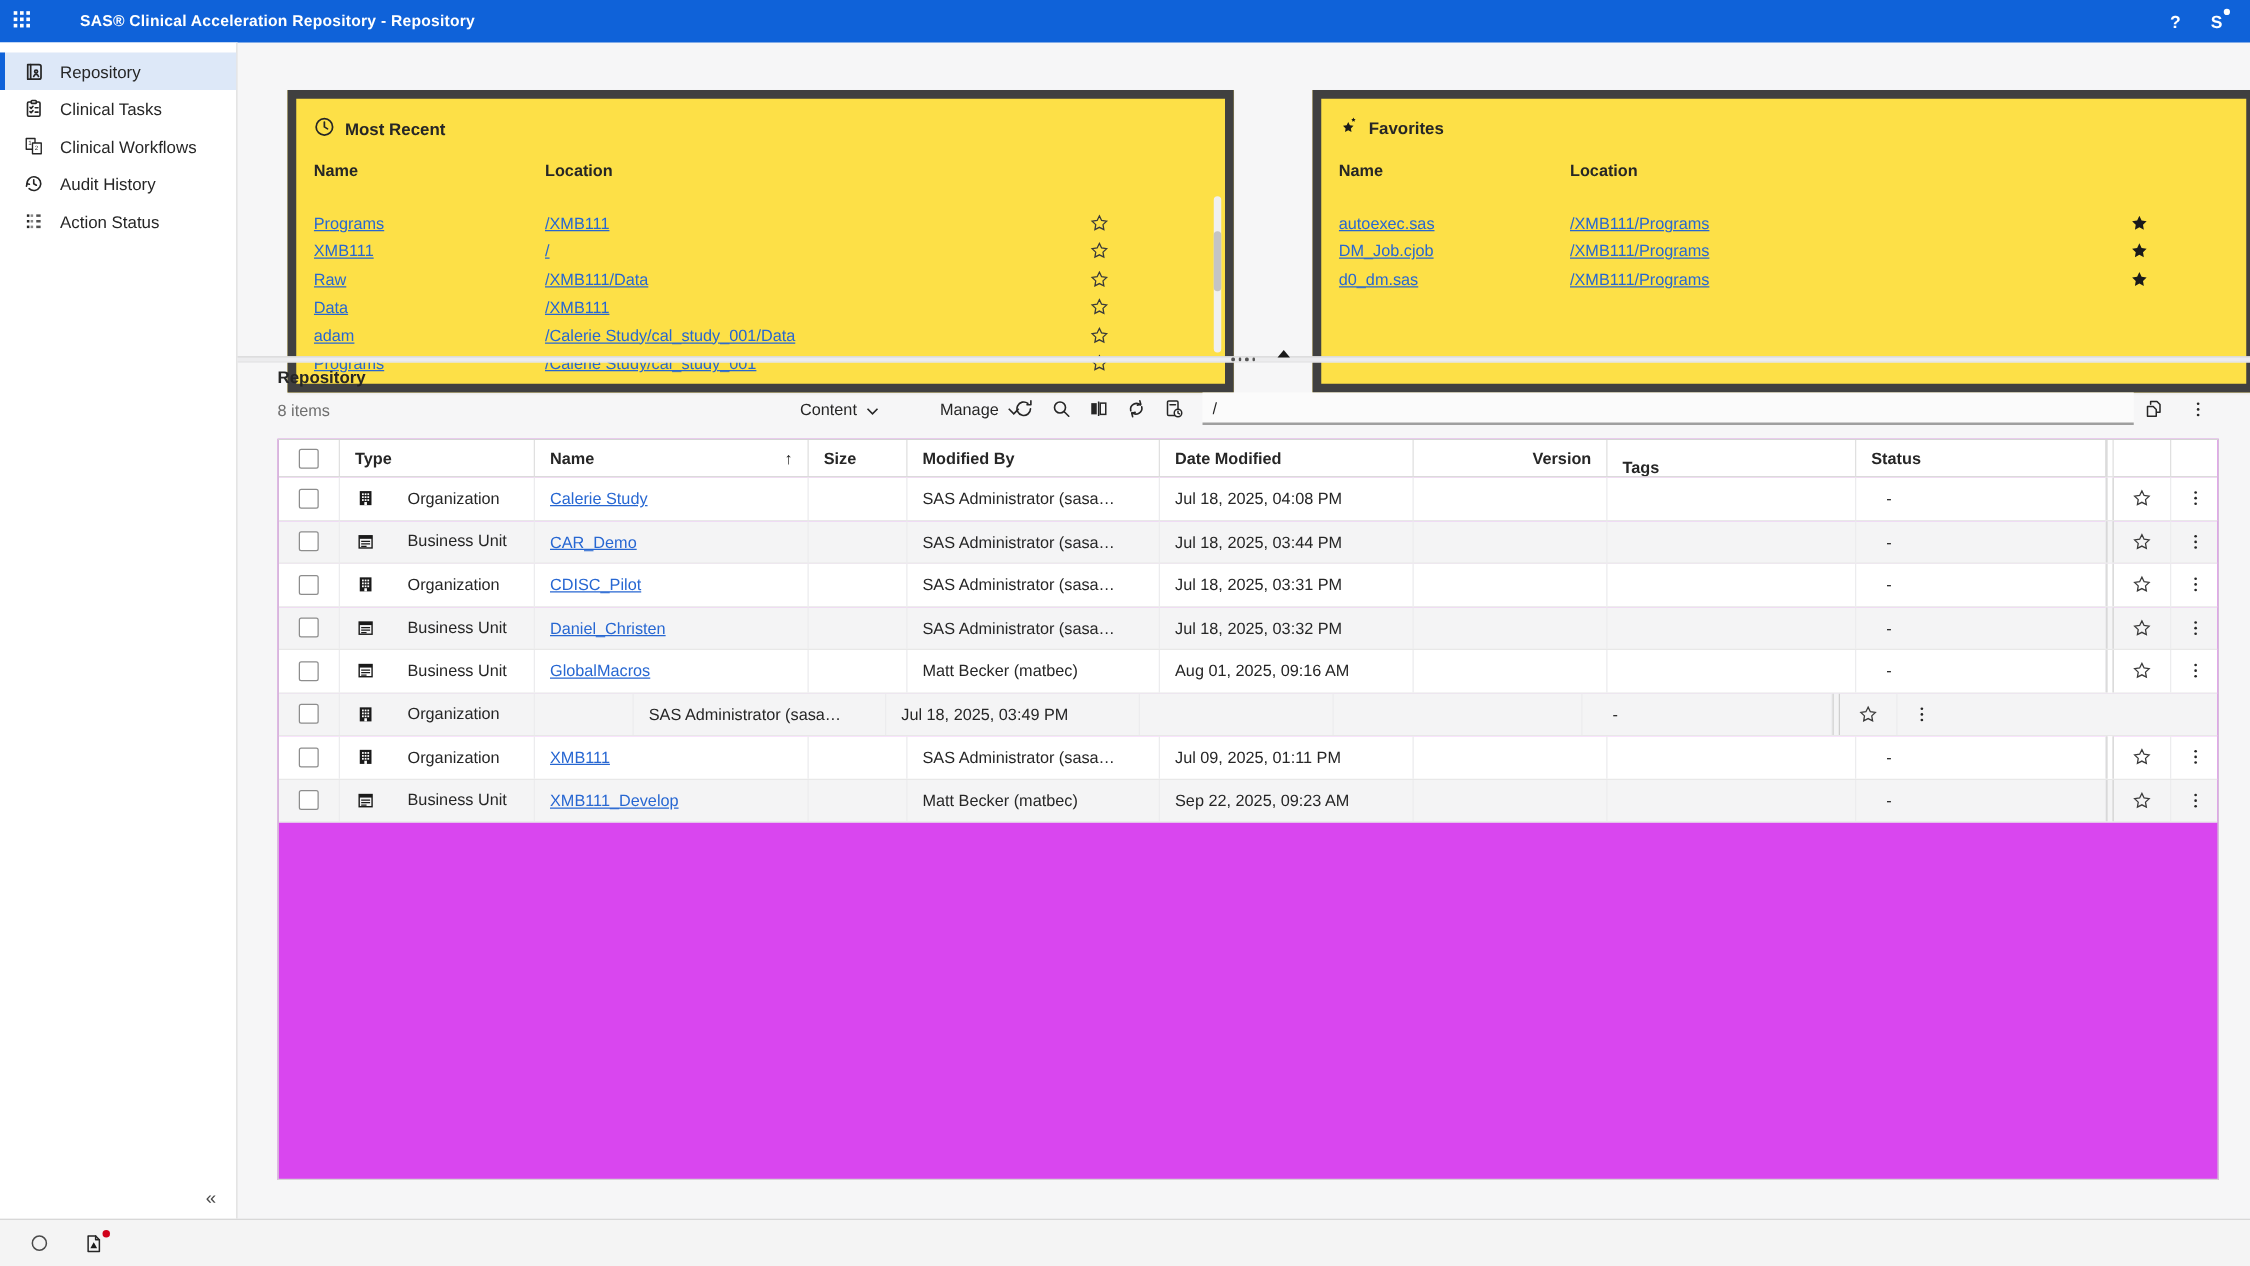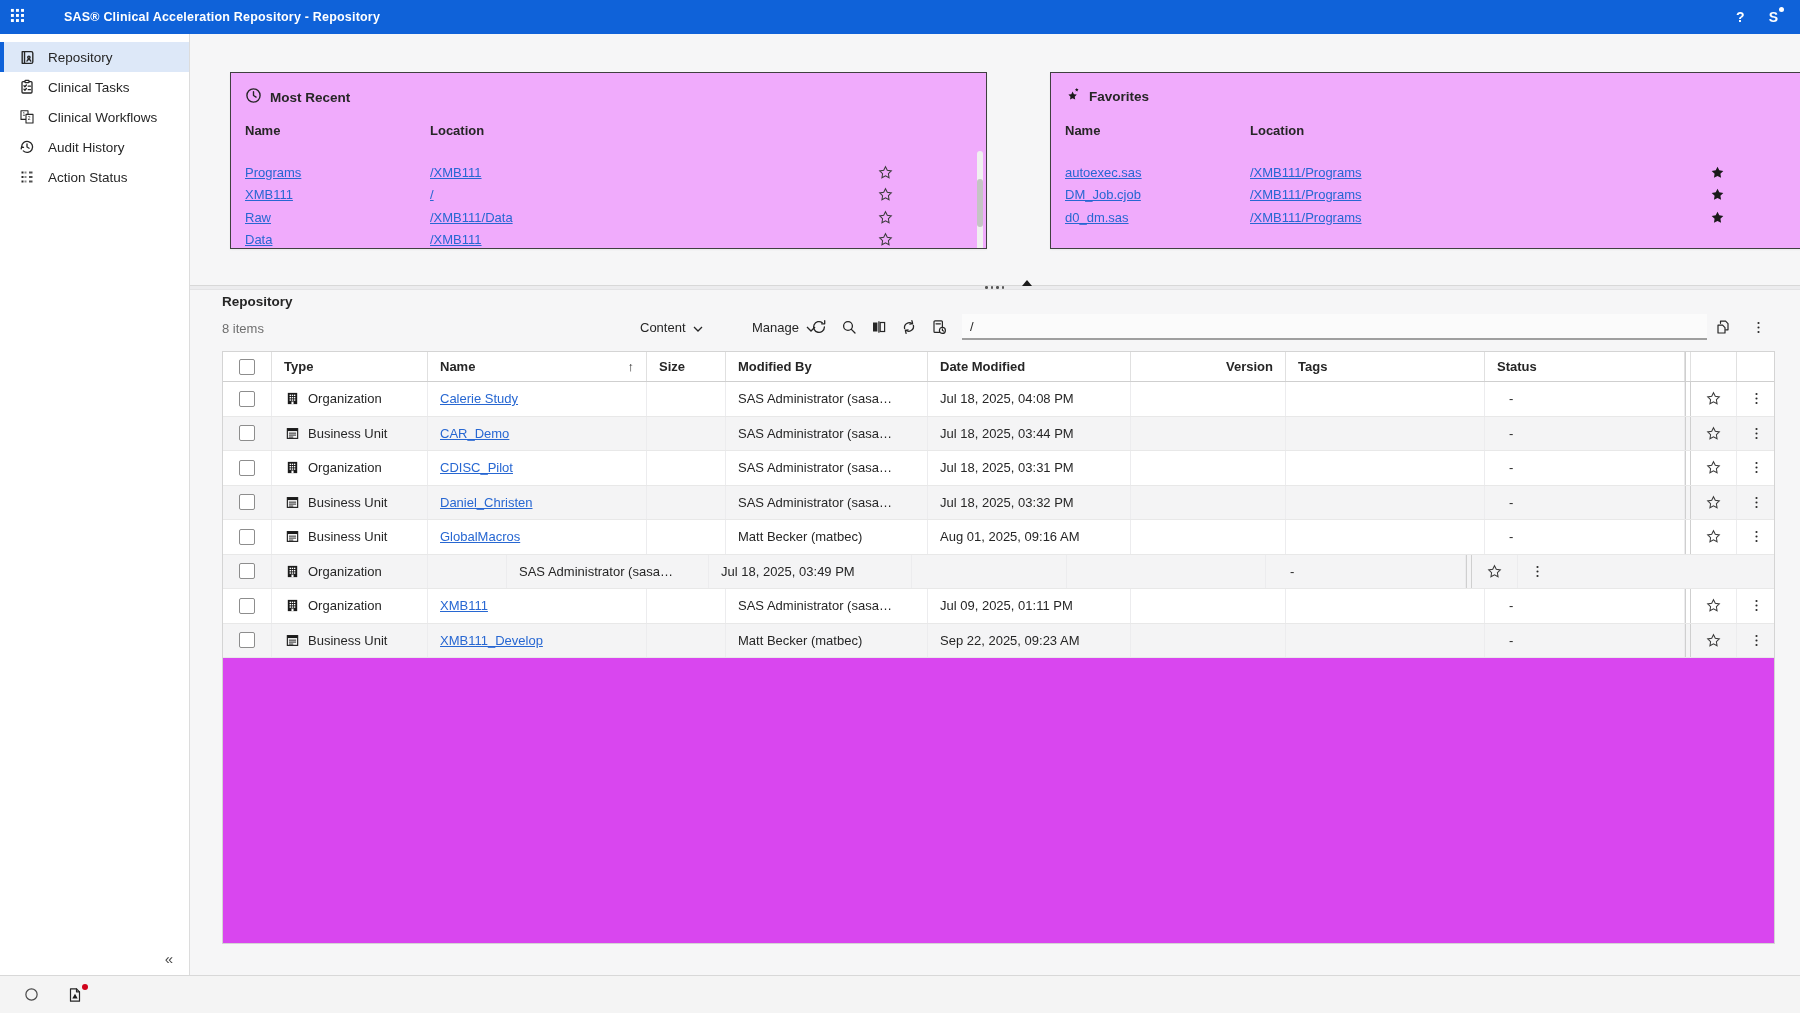--- a/index.html
+++ b/index.html
@@ -25,21 +25,21 @@
   .sidebar { position:absolute; left:0; top:34px; width:190px; height:941px; background:#fff; border-right:1px solid #dcdcdc; }
   .nav { padding-top:8px; }
   .nav-item { position:relative; height:30px; display:flex; align-items:center; gap:12px; padding-left:18px; }
   .nav-item .icon { width:18px; height:18px; display:flex; align-items:center; justify-content:center; }
   .nav-item.active { background:#dde8f8; }
   .nav-item.active::before { content:""; position:absolute; left:0; top:0; bottom:0; width:4px; background:#0f62d9; }
   .nav-label { font-size:13.5px; }
   .sidebar-collapse { position:absolute; right:16px; bottom:8px; font-size:15px; color:#4a4a4a; }
 
   
-  .panel { position:absolute; top:72px; height:177px; background:#f0abfc; border:1px solid #404040; box-shadow:0 1px 2px rgba(0,0,0,.05); overflow:hidden; }
+  .panel { position:absolute; top:72px; height:242px; background:#fde047; border:7px solid #404040; box-shadow:0 1px 2px rgba(0,0,0,.05); overflow:hidden; }
   .panel.most-recent { left:230px; width:757px; }
   .panel.favorites  { left:1050px; width:754px; }
   .panel-title { position:absolute; top:14px; left:14px; display:flex; align-items:center; gap:8px; font-weight:bold; font-size:13.5px; }
   .p-cols { position:absolute; top:50px; left:14px; right:14px; display:flex; font-weight:bold; }
   .p-colname { width:185px; }
   .p-rows { position:absolute; top:88px; left:14px; right:14px; bottom:0; overflow:hidden; }
   .p-row { height:22.5px; display:flex; align-items:center; }
   .most-recent .p-row { padding-right:79px; }
   .favorites  .p-row { padding-right:64px; }
   .lnk { color:#2767d2; }
@@ -69,29 +69,29 @@
 
   
   .table-card { position:absolute; left:222px; top:351px; width:1553px; height:593px; background:#d946ef; border:1px solid #d4d4d4; overflow:hidden; }
   .t-head { display:flex; height:30px; border-bottom:1px solid #cfcfcf; background:#fff; font-weight:bold; }
   .t-row  { display:flex; height:34.5px; border-bottom:1px solid #e8e8e8; background:#fff; }
   .t-row.alt { background:#f4f4f5; }
   .t-cell { display:flex; align-items:center; padding:0 12px; border-right:1px solid #ececee; overflow:hidden; white-space:nowrap; flex:none; }
   .t-head .t-cell { border-right:1px solid #e0e0e0; }
   .c0 { width:49px; justify-content:center; padding:0; }
   .c1 { width:156px; } .c2 { width:219px; } .c3 { width:79px; } .c4 { width:202px; }
-  .c5 { width:203px; } .c6 { width:155px; } .c7 { width:199px; } .c8 { width:200px; padding-left:24px; }
+  .c5 { width:203px; } .c6 { width:155px; } .c7 { width:199px;align-items:flex-end; } .c8 { width:200px; padding-left:24px; }
   .c9 { width:6px; padding:0; border-left:1px solid #cfcfcf; border-right:1px solid #cfcfcf; background:#fff; }
   .t-row .c9 { background:inherit; }
   .c10 { width:46px; justify-content:center; padding:0; }
   .c11 { width:39px; justify-content:center; padding:0; border-right:none; }
   .c6 .th { margin-left:auto; }
   .sort { margin-left:auto; font-size:13px; color:#262626; }
   .cb { width:16px; height:16px; border:1px solid #8d8d8d; border-radius:2px; background:#fff; display:inline-block; }
-  .type-wrap { display:flex; align-items:center; gap:8px; }
+  .type-wrap { display:flex; align-items:flex-start; gap:26px; }
   .t-cell .icon { width:16px; height:16px; display:flex; align-items:center; justify-content:center; flex:none; }
 
   
   .bottombar { position:absolute; left:0; top:975px; width:1800px; height:38px; background:#f4f4f4; border-top:1px solid #d8d8d8; display:flex; align-items:center; gap:26px; padding-left:22px; }
   .bb-icon { position:relative; width:18px; height:18px; display:flex; align-items:center; justify-content:center; }
   .bb-icon .red-dot { position:absolute; right:-4px; top:-2px; width:6px; height:6px; border-radius:50%; background:#d0021b; }
 </style>
 </head>
 <body>
 

